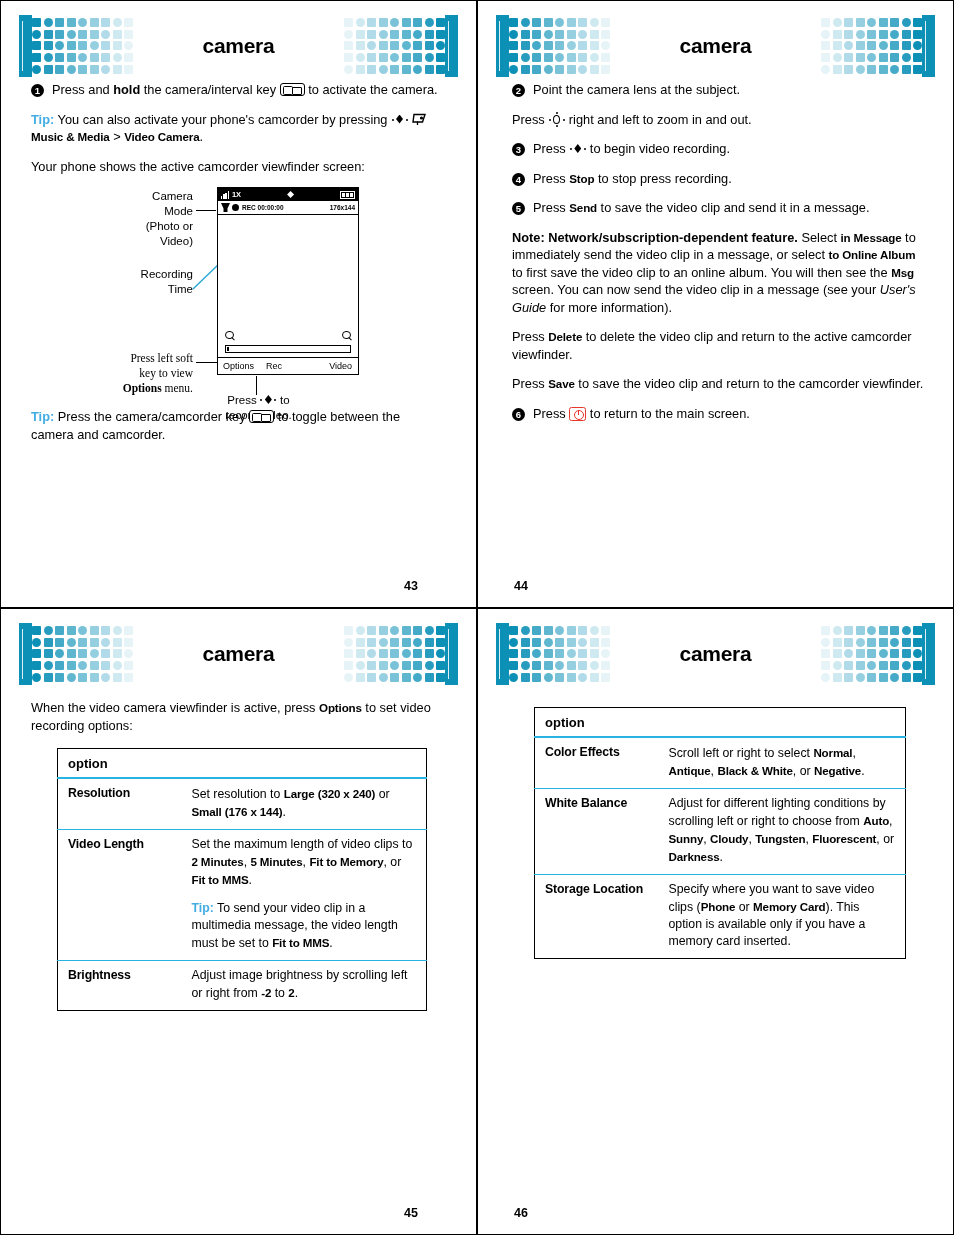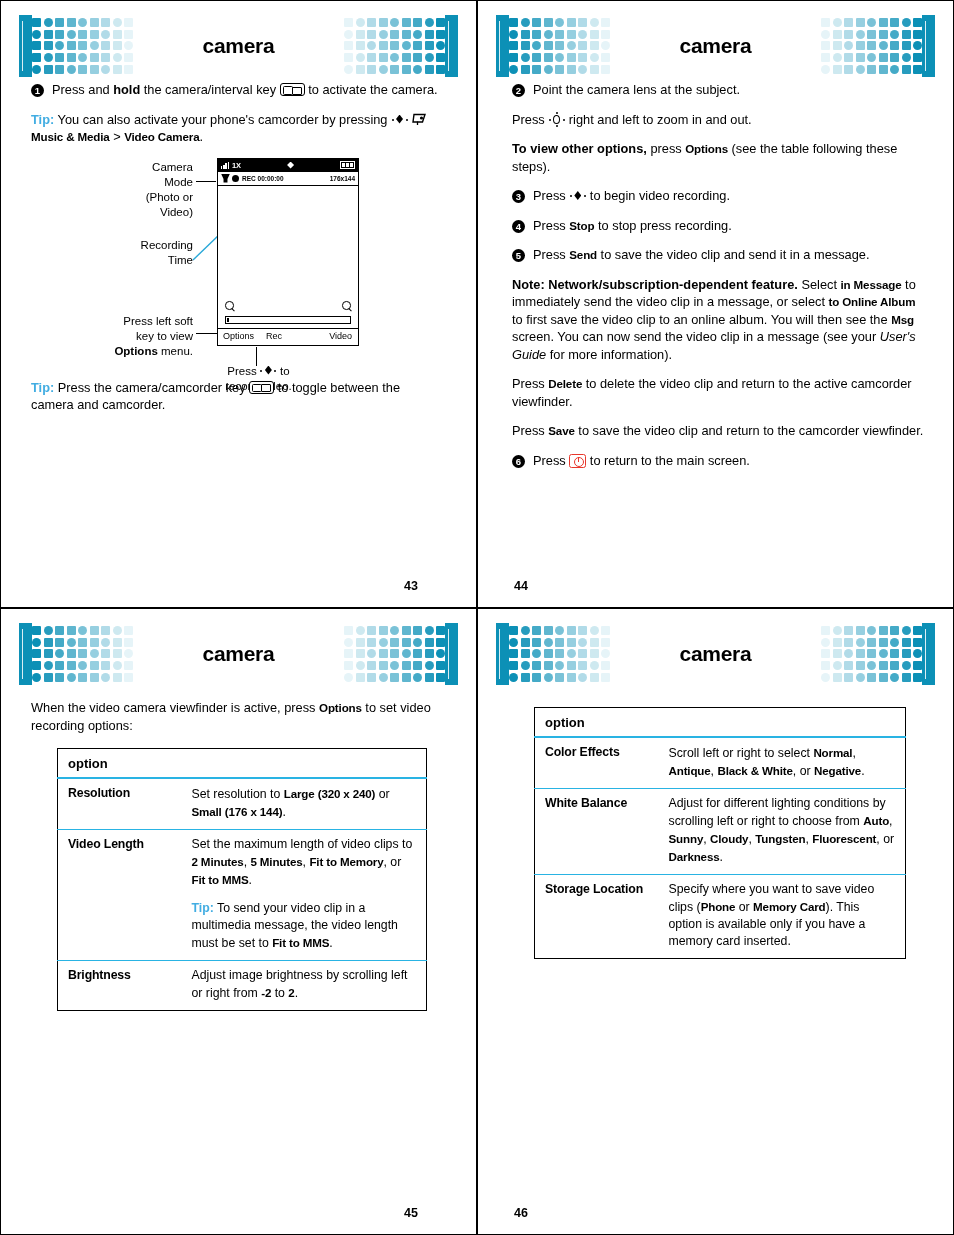--- a/index.html
+++ b/index.html
@@ -448,40 +448,41 @@
       </div>
 
       <p class="t indent">
         <span class="tip">Tip:</span><span><span> You can also activate your phone's camcorder by pressing </span><span class="keyNav"><span class="core"></span><span class="dl"></span><span class="dr"></span></span><span> </span><span class="keyMedia"><svg width="15" height="13" viewBox="0 0 15 13">
                 <path d="M2 1.5 L13 1.5 L10.5 9 L1 9 Z" fill="none" stroke="#000" stroke-width="1.4"></path>
                 <path d="M5.5 8.5 L5.5 12" stroke="#000" stroke-width="1.3"></path>
                 <circle cx="9.5" cy="5" r="1.6" fill="#000"></circle>
               </svg></span><b class="ui"> Music &amp; Media</b><span> &gt; </span><b class="ui">Video Camera</b><span>.</span></span>
       </p>
 
+      <p class="t indent">Your phone shows the active camcorder viewfinder screen:</p>
 
       <div class="diagram">
         <div class="callout" style="left:86px;top:2px;width:76px;">
           <div>Camera</div>
           <div>Mode</div>
           <div>(Photo or</div>
           <div>Video)</div>
         </div>
         <div class="leader" style="left:165px;top:23px;width:20px;height:1.3px;"></div>
 
         <div class="callout" style="left:86px;top:80px;width:76px;">
           <div>Recording</div>
           <div>Time</div>
         </div>
 
         <svg style="position:absolute;left:160px;top:20px;" width="90" height="85">
           <line x1="2" y1="82" x2="85" y2="2" stroke="#29a8d8" stroke-width="1.4"></line>
         </svg>
 
-        <div class="callout" style="left:60px;top:156px;width:102px;">
+        <div class="callout" style="left:60px;top:164px;width:102px;font-family:Liberation Serif, serif;">
           <div>Press left soft</div>
           <div>key to view</div>
           <div><b>Options</b><span> menu.</span></div>
         </div>
         <div class="leader" style="left:165px;top:175px;width:22px;height:1.3px;"></div>
 
         <div class="leader" style="left:225px;top:189px;width:1.3px;height:19px;"></div>
         <div class="calloutC" style="left:155px;top:206px;width:145px;">
           <div><span>Press </span><span class="keyNav"><span class="core"></span><span class="dl"></span><span class="dr"></span></span><span> to</span></div>
           <div>record video.</div>
@@ -637,21 +638,20 @@
           </div>
         <div class="solidbar"></div>
       </div>
     </div>
     <div class="body">
         <div class="step">
           <div class="stepnum"><span class="num">2</span></div>
           <div class="steptext"><span>Point the camera lens at the subject.</span></div>
         </div>
         <p class="t indent"><span>Press </span><span class="keyNavRing"><span class="ring"></span><span class="dl"></span><span class="dr"></span><span class="tt"></span><span class="bb"></span></span><span> right and left to zoom in and out.</span></p>
-        <p class="t indent"><b class="strong">To view other options,</b><span> press </span><b class="ui">Options</b><span> (see the table following these steps).</span></p>
         <div class="step">
           <div class="stepnum"><span class="num">3</span></div>
           <div class="steptext"><span>Press </span><span class="keyNav"><span class="core"></span><span class="dl"></span><span class="dr"></span></span><span> to begin video recording.</span></div>
         </div>
         <div class="step">
           <div class="stepnum"><span class="num">4</span></div>
           <div class="steptext"><span>Press </span><b class="ui">Stop</b><span> to stop press recording.</span></div>
         </div>
         <div class="step">
           <div class="stepnum"><span class="num">5</span></div>

